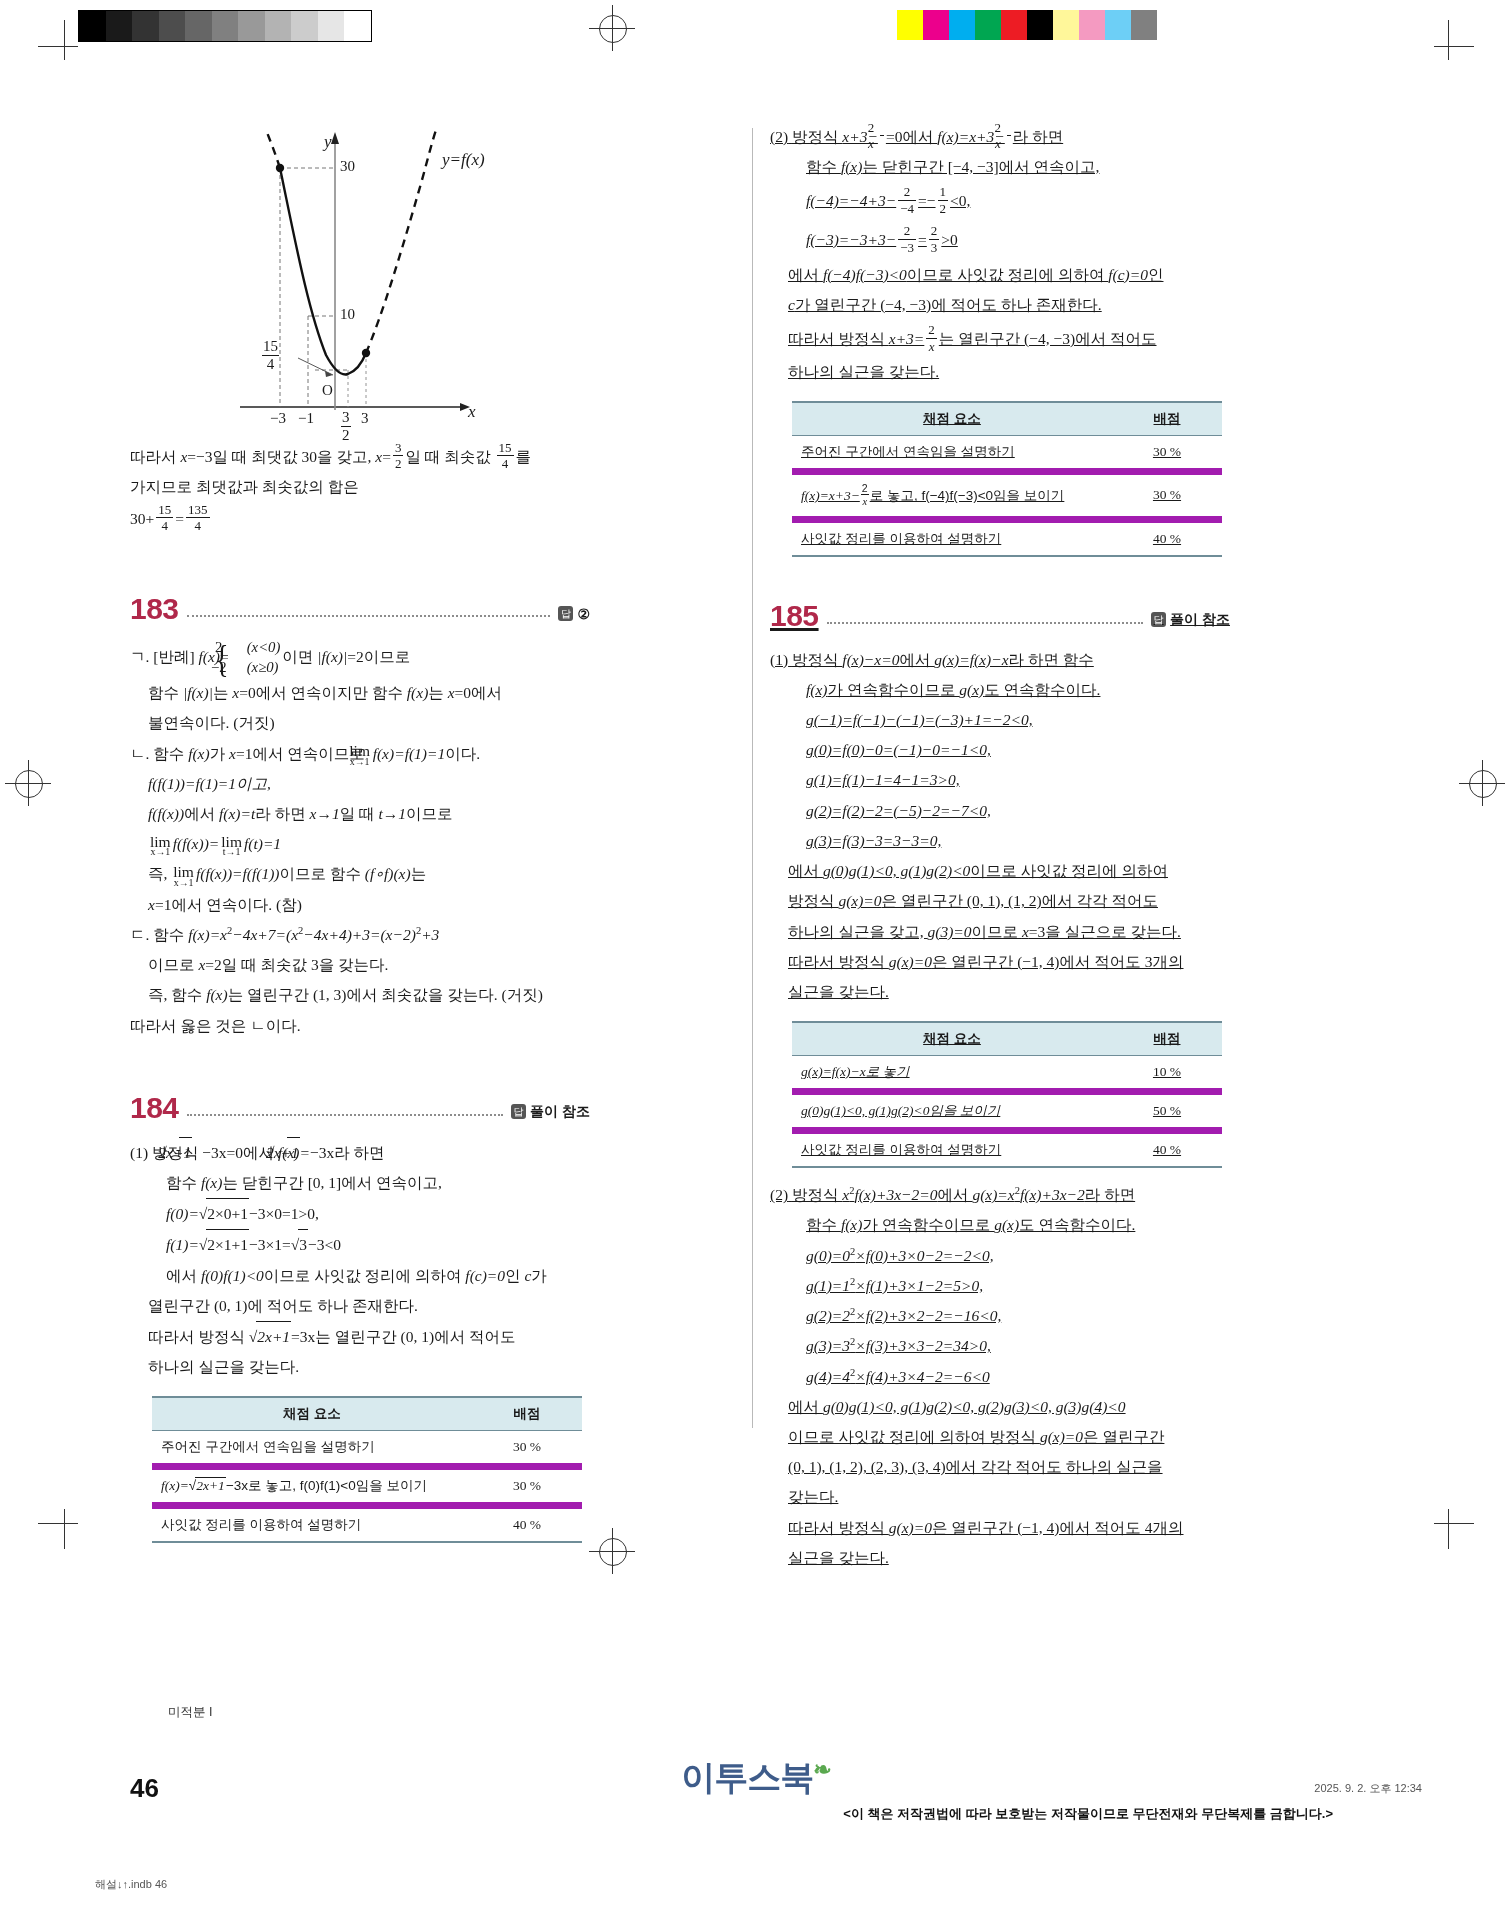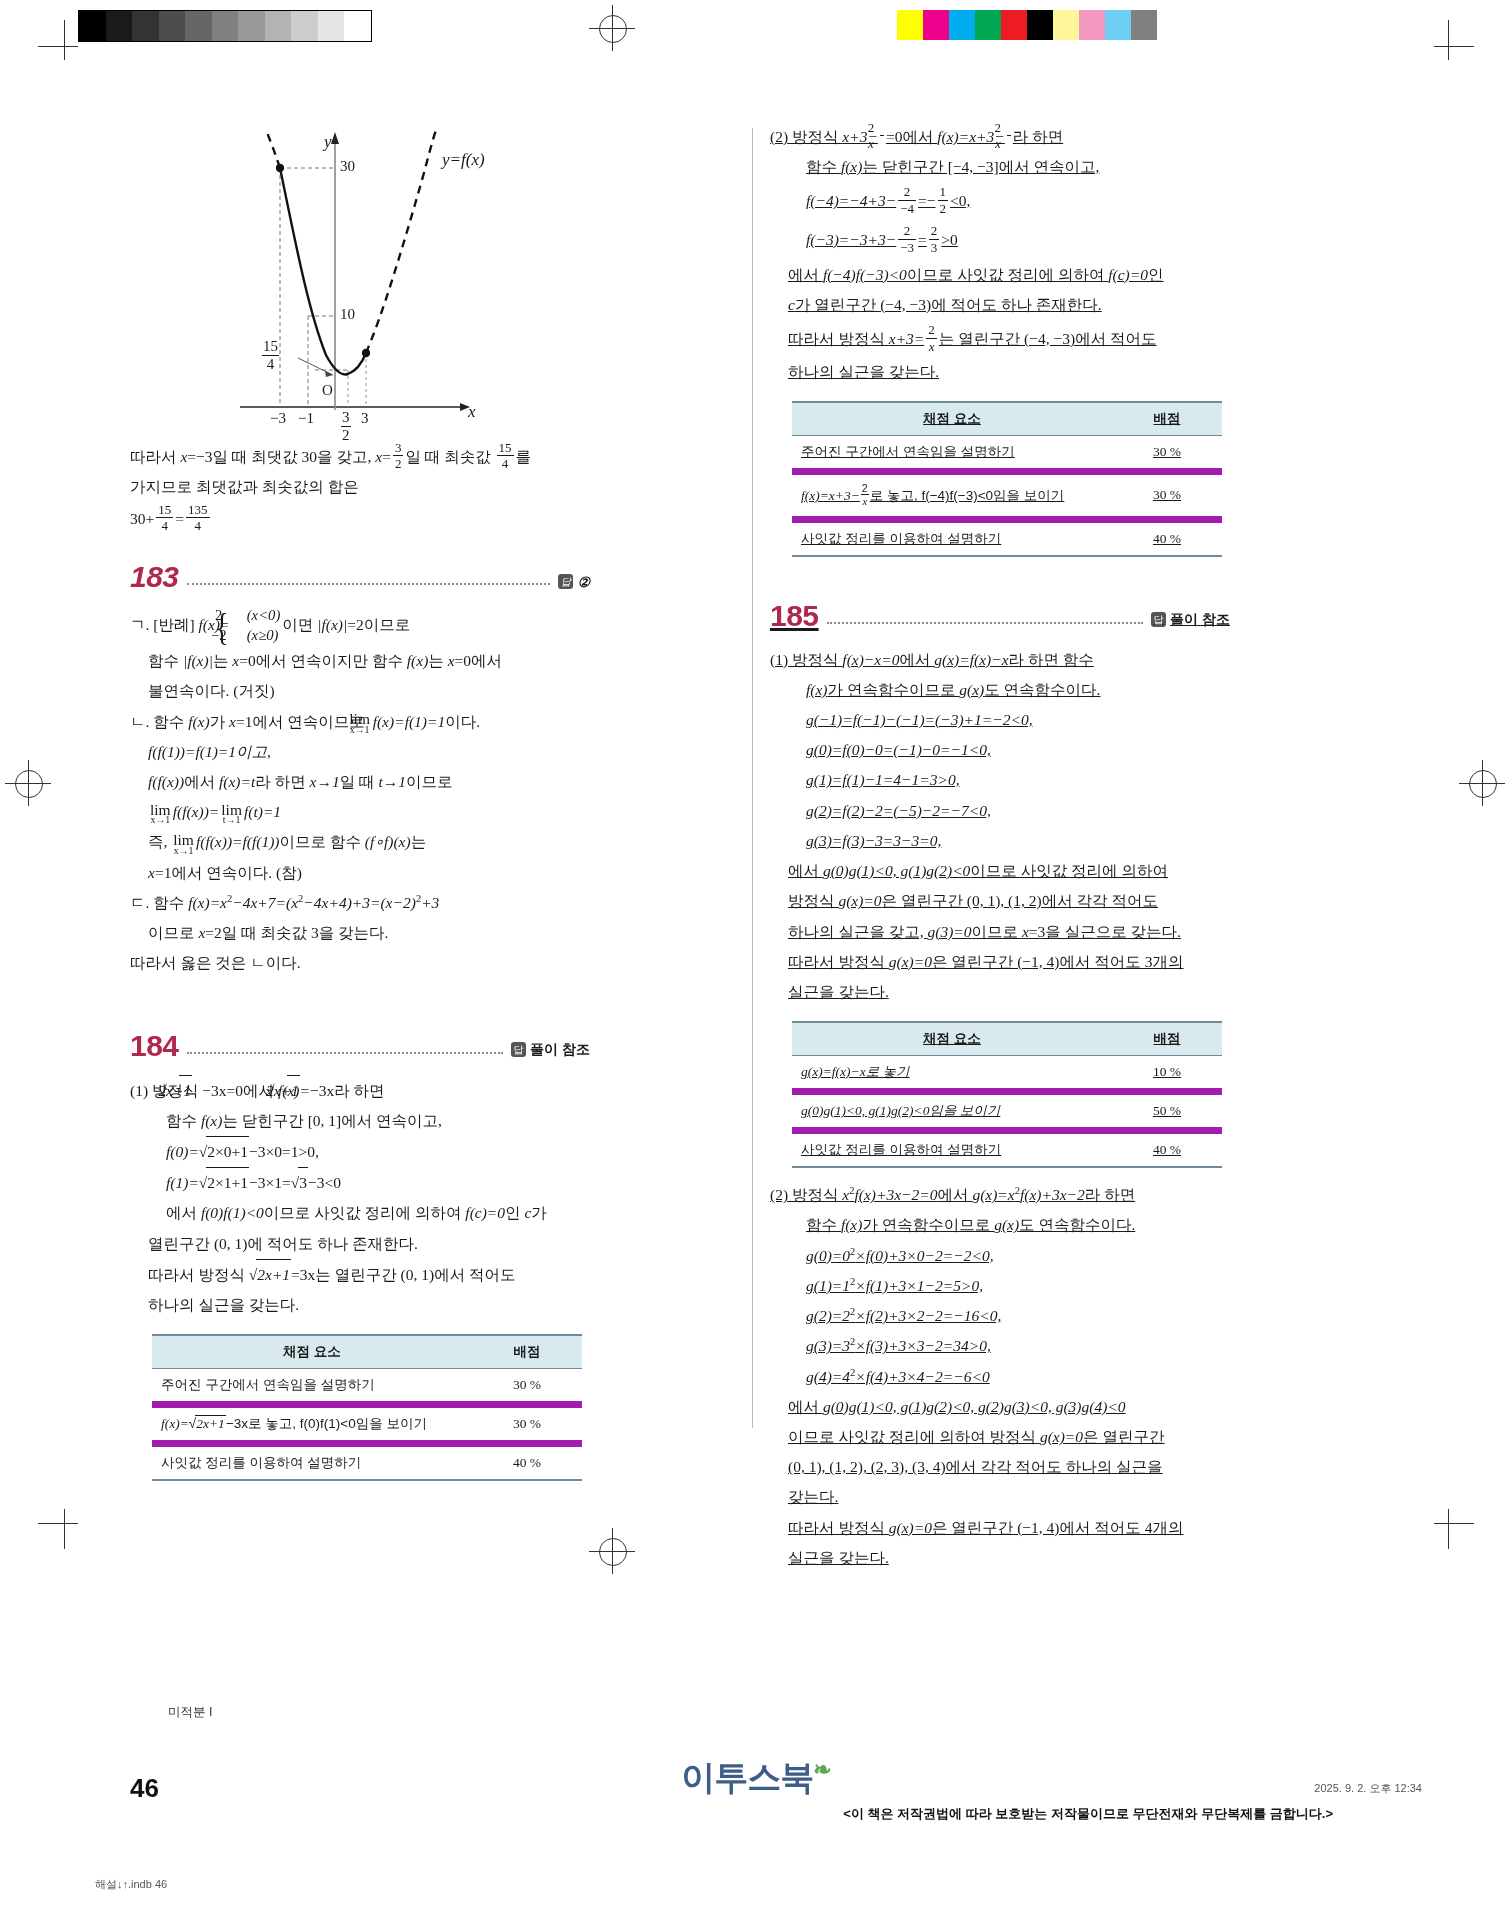--- a/index.html
+++ b/index.html
@@ -257,21 +257,21 @@
     <div class="sol">
       <p>
         <span>따라서 </span><em class="v">x</em><span>=−3일 때 최댓값 30을 갖고, </span><em class="v">x</em><span>=</span><span class="frac"><span class="n">3</span><span class="d">2</span></span><span>일 때 최솟값 </span><span class="frac"><span class="n">15</span><span class="d">4</span></span><span>를</span>
       </p>
       <p>가지므로 최댓값과 최솟값의 합은</p>
       <p>
         <span>30+</span><span class="frac"><span class="n">15</span><span class="d">4</span></span><span>=</span><span class="frac"><span class="n">135</span><span class="d">4</span></span>
       </p>
     </div>
 
-    <div class="prob-head" style="margin-top:28px;font-style:italic;">
+    <div class="prob-head" style="margin-top:60px;">
       <div class="prob-num">183</div>
       <div class="dots"></div>
       <div class="ans-tag">
         <span class="ans-badge">답</span>
         <span class="ans-text">②</span>
       </div>
     </div>
 
     <div class="sol">
 
@@ -308,20 +308,23 @@
         <em class="v">x</em><span>=1에서 연속이다. (참)</span>
       </p>
 
       <p class="hang">
         <span>ㄷ.</span>
         <span>함수 </span><em class="v">f(x)=x</em><sup class="exp">2</sup><em class="v">−4x+7=(x</em><sup class="exp">2</sup><em class="v">−4x+4)+3=(x−2)</em><sup class="exp">2</sup><em class="v">+3</em>
       </p>
       <p class="ind1">
         <span>이므로 </span><em class="v">x</em><span>=2일 때 최솟값 3을 갖는다.</span>
       </p>
+      <p class="ind1">
+        <span>즉, 함수 </span><em class="v">f(x)</em><span>는 열린구간 (1, 3)에서 최솟값을 갖는다. (거짓)</span>
+      </p>
       <p>따라서 옳은 것은 ㄴ이다.</p>
     </div>
 
     <div class="prob-head" style="margin-top:52px;">
       <div class="prob-num">184</div>
       <div class="dots"></div>
       <div class="ans-tag">
         <span class="ans-badge">답</span>
         <span class="ans-text">풀이 참조</span>
       </div>

